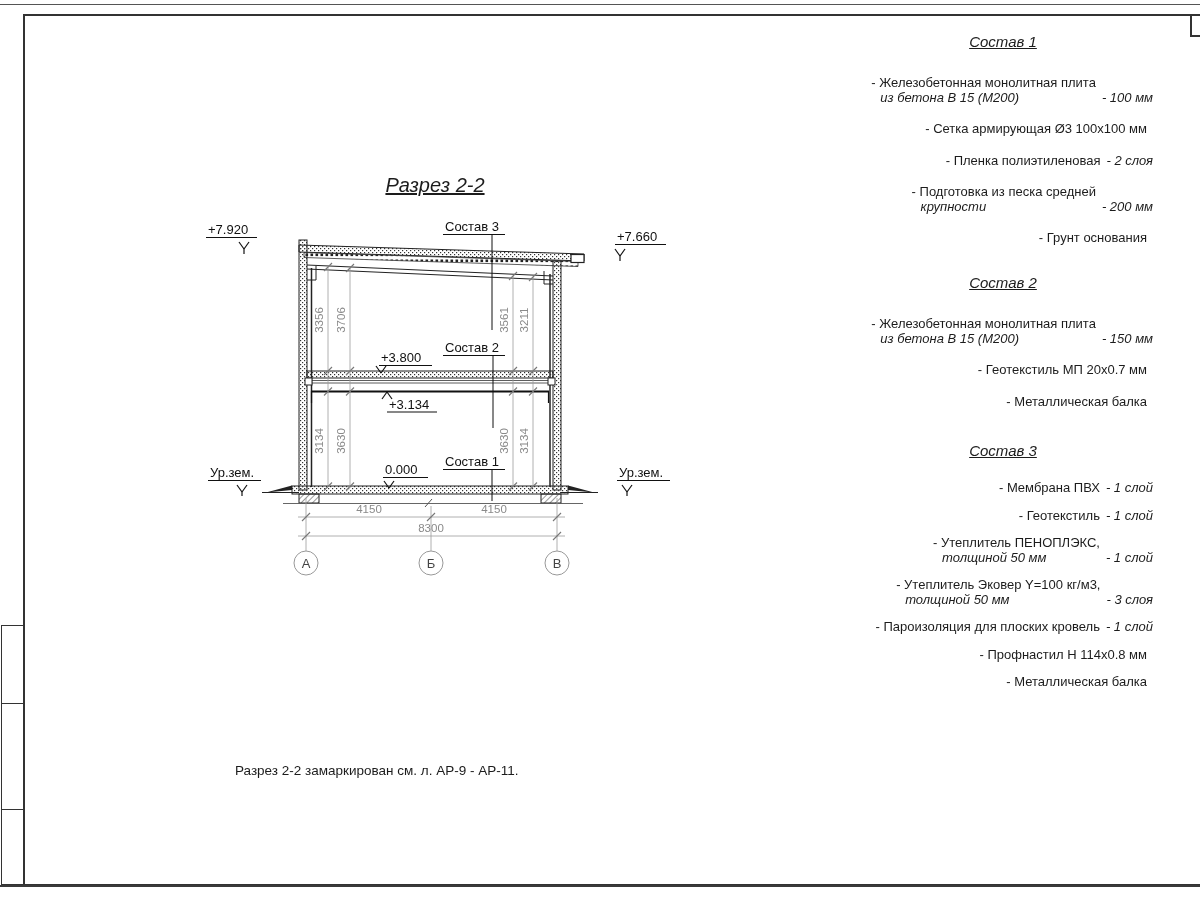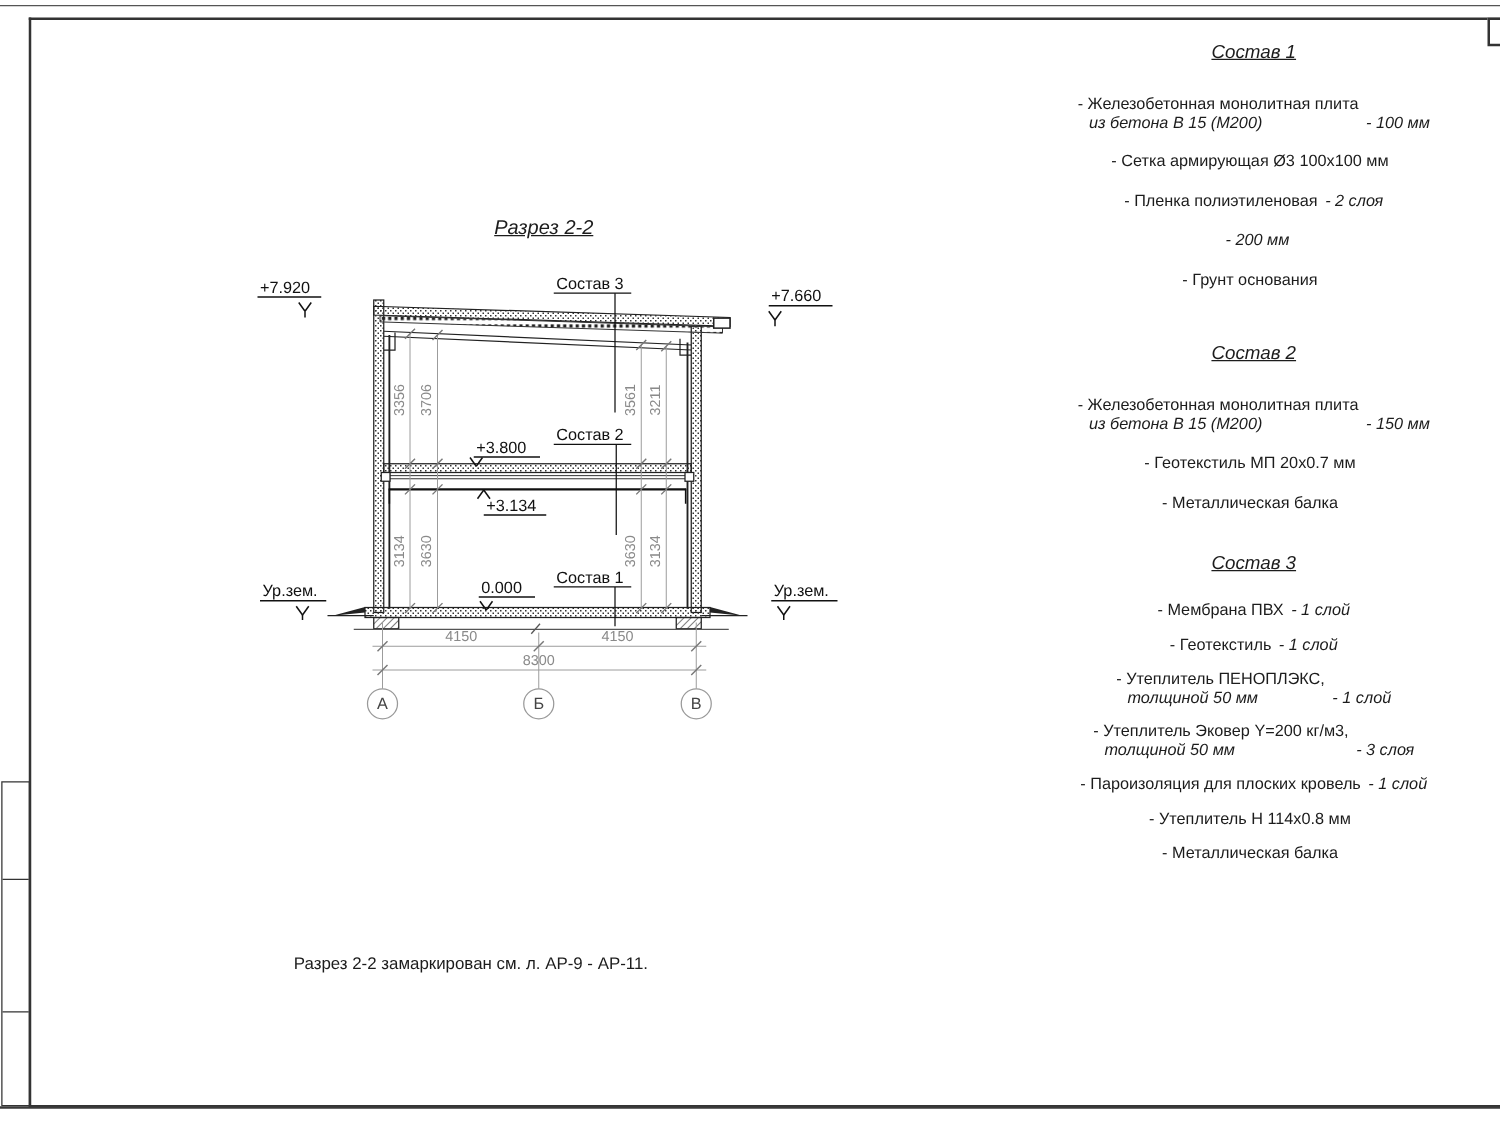--- a/index.html
+++ b/index.html
@@ -5,28 +5,28 @@
   html,body{margin:0;padding:0;background:#e8e8e8;}
   .sheet{position:relative;width:1200px;height:900px;background:#ffffff;overflow:hidden;
          font-family:"Liberation Sans",sans-serif;color:#1c1c1c;}
   .abs{position:absolute;}
   .page-top-line{left:0;right:0;top:4px;height:1px;background:#555;}
   .page-bottom-line{left:0;right:0;top:885px;height:2px;background:#3a3a3a;}
   .frame{left:23px;top:14px;width:1190px;height:868px;border:2px solid #333;border-right:none;}
   .corner-box{left:1190px;top:14px;width:16px;height:19px;border:2px solid #333;background:#fff;}
   .margin-cells{left:1px;top:625px;width:21px;height:258px;border:1px solid #333;}
   .margin-cells .cell{border-bottom:1px solid #333;}
-  .drawing-title{left:355px;top:174px;width:160px;text-align:center;font-size:16px;
+  .drawing-title{left:355px;top:174px;width:160px;text-align:center;font-size:20px;
                  font-style:italic;text-decoration:underline;}
   .note{left:211px;top:763px;font-size:13.5px;margin-left:24px;}
   .comp{position:absolute;left:853px;width:300px;}
   .comp-title{font-style:italic;font-size:15px;text-decoration:underline;text-align:center;
               margin-bottom:26px;}
   .comp3 .comp-title{margin-bottom:22px;}
-  .comp-item{display:flex;justify-content:center;align-items:flex-end;
+  .comp-item{display:flex;justify-content:flex-end;align-items:flex-end;
              margin-bottom:17px;font-size:13px;line-height:14.5px;}
   .comp3 .comp-item{margin-bottom:13px;}
   .comp-item .name{max-width:245px;}
   .comp-item .cont{padding-left:9px;font-style:italic;}
   .comp-item .val{white-space:nowrap;padding-left:6px;font-style:italic;}
   svg text{font-family:"Liberation Sans",sans-serif;}
 </style>
 </head>
 <body>
 
@@ -229,20 +229,24 @@
         </div>
       <div class="val"></div>
     </div>
     <div class="comp-item">
       <div class="name">
           <div>- Пленка полиэтиленовая</div>
         </div>
       <div class="val">-  2 слоя</div>
     </div>
     <div class="comp-item">
+      <div class="name">
+          <div>- Подготовка из песка средней</div>
+          <div class="cont">крупности</div>
+        </div>
       <div class="val">- 200 мм</div>
     </div>
     <div class="comp-item">
       <div class="name">
           <div>- Грунт основания</div>
         </div>
       <div class="val"></div>
     </div>
   </div>
 
@@ -285,34 +289,34 @@
     </div>
     <div class="comp-item">
       <div class="name">
           <div>- Утеплитель ПЕНОПЛЭКС,</div>
           <div class="cont">толщиной 50 мм</div>
         </div>
       <div class="val">- 1 слой</div>
     </div>
     <div class="comp-item">
       <div class="name">
-          <div>- Утеплитель Эковер Y=200 кг/м3,</div>
+          <div>- Утеплитель Эковер Y=100 кг/м3,</div>
           <div class="cont">толщиной 50 мм</div>
         </div>
       <div class="val">- 3 слоя</div>
     </div>
     <div class="comp-item">
       <div class="name">
           <div>- Пароизоляция для плоских кровель</div>
         </div>
       <div class="val">- 1 слой</div>
     </div>
     <div class="comp-item">
       <div class="name">
-          <div>- Утеплитель Н 114x0.8 мм</div>
+          <div>- Профнастил Н 114x0.8 мм</div>
         </div>
       <div class="val"></div>
     </div>
     <div class="comp-item">
       <div class="name">
           <div>- Металлическая балка</div>
         </div>
       <div class="val"></div>
     </div>
   </div>

